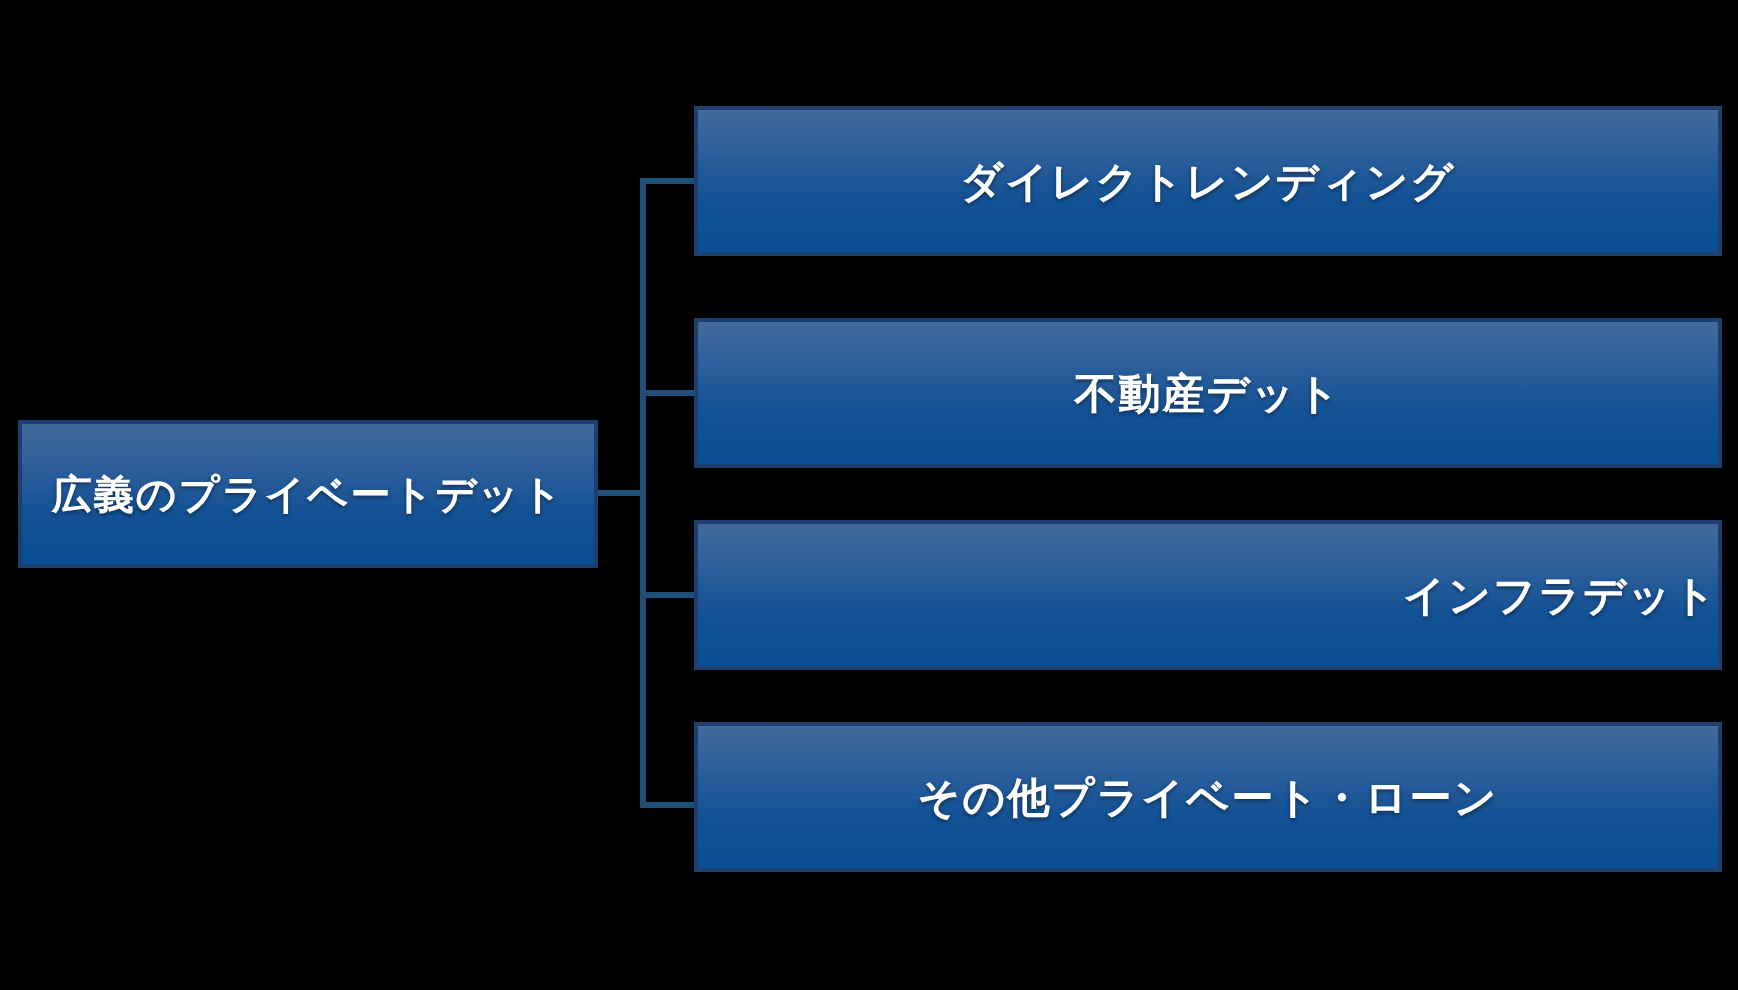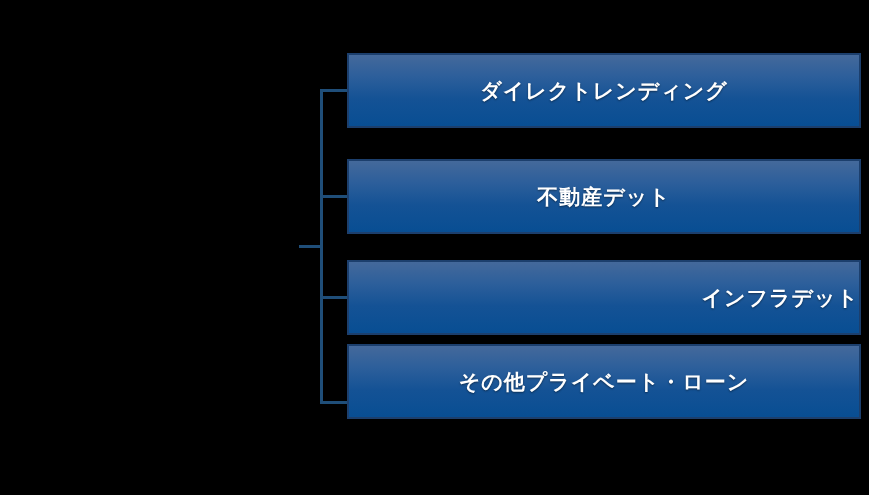--- a/index.html
+++ b/index.html
@@ -38,21 +38,21 @@
   }
   .child-node {
     left: 347px;
     width: 514px;
     height: 75px;
     font-size: 21px;
   }
   .child-0 { top: 53px; }
   .child-1 { top: 159px; }
   .child-2 { top: 260px; justify-content: flex-end; }
-  .child-3 { top: 344px; }
+  .child-3 { top: 361px; }
   .connector {
     position: absolute;
     background: #1f4e79;
   }
   .spine {
     left: 320px;
     top: 89px;
     width: 3px;
     height: 315px;
   }
@@ -70,20 +70,23 @@
   .branch-0 { top: 89px; }
   .branch-1 { top: 195px; }
   .branch-2 { top: 296px; }
   .branch-3 { top: 401px; }
 </style>
 </head>
 <body>
 
 <div class="canvas">
 
+  <div class="node root-node">
+    <span>広義のプライベートデット</span>
+  </div>
 
   <div class="connector root-stub"></div>
   <div class="connector spine"></div>
   <div class="connector branch branch-0"></div>
   <div class="connector branch branch-1"></div>
   <div class="connector branch branch-2"></div>
   <div class="connector branch branch-3"></div>
 
   <div class="node child-node child-1">
     <span>不動産デット</span>

